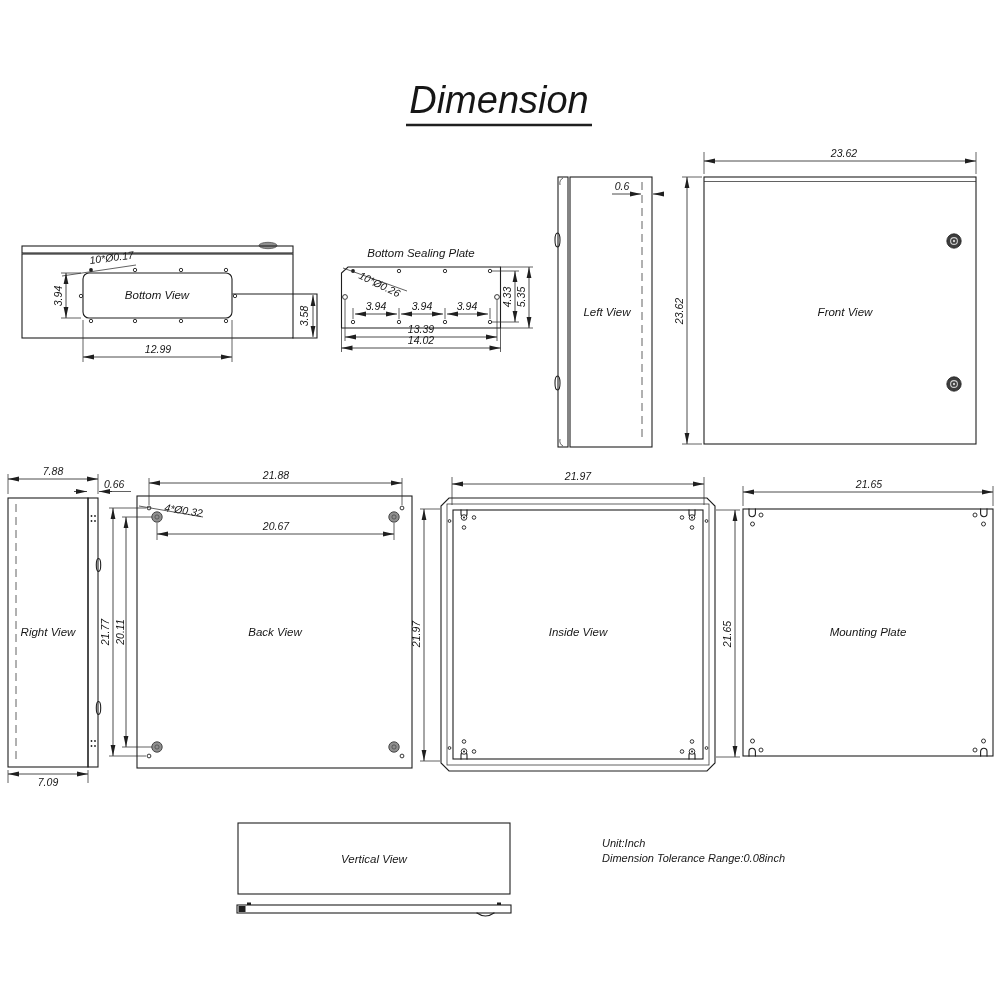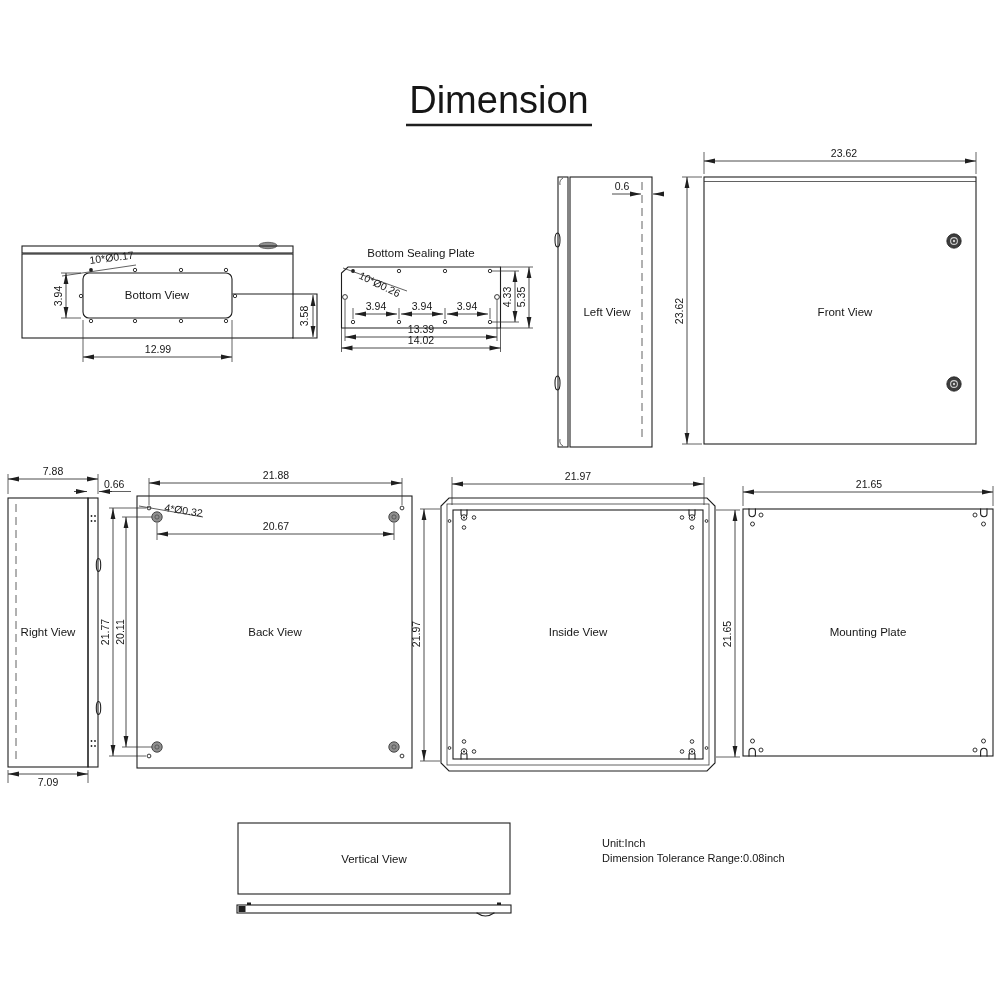--- a/index.html
+++ b/index.html
@@ -1,16 +1,16 @@
 <!DOCTYPE html>
 <html><head>
 <meta charset="utf-8">
 <style>
   html,body { margin:0; padding:0; background:#ffffff; }
-  #canvas { position:relative; width:1000px; height:1000px; background:#fff; overflow:hidden; }
+  #canvas { position:relative; width:1000px; height:1000px; background:#fff; overflow:hidden;font-style:italic; }
   svg text { font-family:"Liberation Sans", sans-serif; fill:#161616; }
   .ttl  { font-size:38px; }
   .vl   { font-size:11.5px; }
   .dt   { font-size:10.5px; }
   .nt   { font-size:11px; }
   .e    { fill:none; stroke:#1f1f1f; stroke-width:1.1; stroke-linecap:square; }
   .t    { fill:none; stroke:#2e2e2e; stroke-width:0.75; }
   .dash { stroke-dasharray:8 5; }
   .d    { fill:none; stroke:#1f1f1f; stroke-width:0.8; marker-start:url(#ar); marker-end:url(#ar); }
   .d1   { fill:none; stroke:#1f1f1f; stroke-width:0.8; marker-end:url(#ar); }

